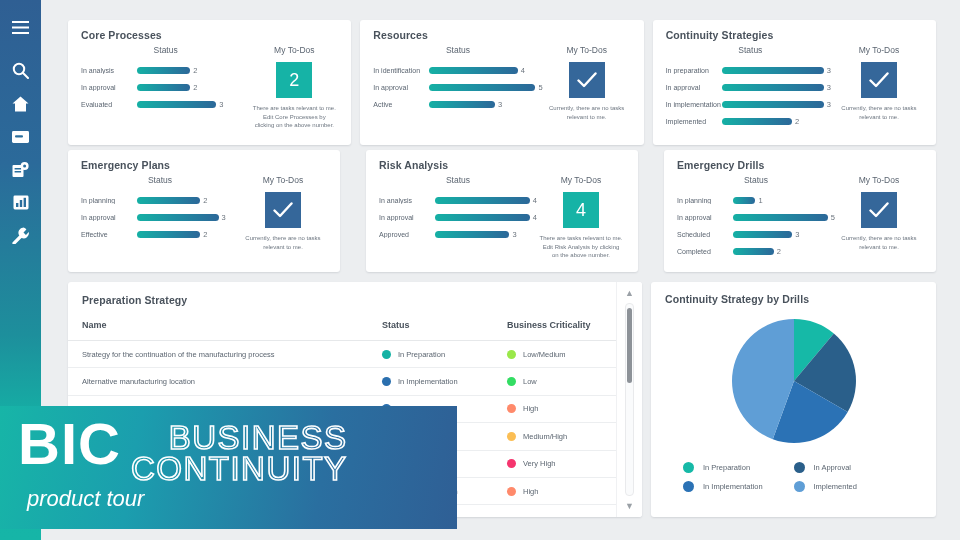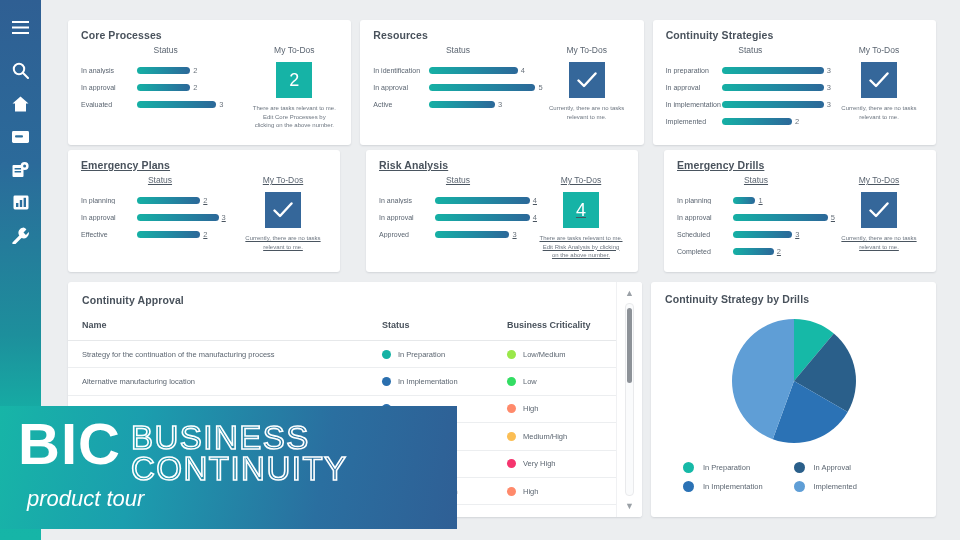--- a/index.html
+++ b/index.html
@@ -23,21 +23,21 @@
 
   
   #main{ position:absolute; left:41px; top:0; width:919px; height:540px; background:#eceef0; }
 
   .grid-top{
     position:absolute; left:27px; top:20px; width:868px;
     display:flex; gap:9px;
   }
   .grid-mid{
     position:absolute; left:27px; top:150px; width:868px;
-    display:flex; gap:26px;text-decoration:underline;
+    display:flex; gap:26px;
   }
   .card{
     background:#fff; border-radius:3px;
     box-shadow:0 1px 2px rgba(40,50,60,.13);
     padding:9px 13px 8px 13px;
   }
   .kpi-card{ width:341px; height:125px; position:relative; }
   .kpi-card.mid{ height:122px; }
 
   .card-title{
@@ -130,21 +130,21 @@
   #banner{
     position:absolute; left:0; top:370px; width:457px; height:123px;
     background:linear-gradient(100deg,#17b5a7 0%, #1b9eae 30%, #2a6fa0 70%, #2f5f95 100%);
     color:#fff; overflow:hidden;margin-top:36px;
   }
   #banner-row{ display:flex; align-items:flex-start; padding:12px 0 0 18px; }
   #bic{
     font-size:58px; font-weight:bold; letter-spacing:1px; line-height:52px;
     font-family:"Liberation Sans", sans-serif;
   }
-  #bc-lines{ margin-left:10px; padding-top:4px; }
+  #bc-lines{ margin-left:10px; padding-top:4px;text-align:right; }
   .bc-line{
     font-size:33px; line-height:31px; letter-spacing:1.5px;
     -webkit-text-stroke:1.6px #fff; color:transparent;
     font-family:"Liberation Sans", sans-serif;
   }
   #ptour{
     font-style:italic; font-size:22px; padding-left:27px; margin-top:2px;
     font-family:"Liberation Sans", sans-serif;
   }
 </style>
@@ -463,21 +463,21 @@
                 <polyline points="1.5,8.5 7,14 18.5,1.5" fill="none" stroke="#fff" stroke-width="2.4" stroke-linecap="round" stroke-linejoin="round"></polyline>
               </svg>
             </div>
             <div class="todo-note">Currently, there are no tasks relevant to me.</div>
           </div>
         </div>
       </div>
     </div>
 
   <div id="table-card">
-    <div class="card-title">Continuity Approval</div>
+    <div class="card-title">Preparation Strategy</div>
     <div class="tbl-head">
       <div class="c-name">Name</div>
       <div class="c-status">Status</div>
       <div class="c-crit">Business Criticality</div>
     </div>
     <div id="tbl-body">
         <div class="tbl-row">
           <div class="c-name">Strategy for the continuation of the manufacturing process</div>
           <div class="c-status cell-with-dot">
             <span class="dot" style="background:#14b2a4"></span>

